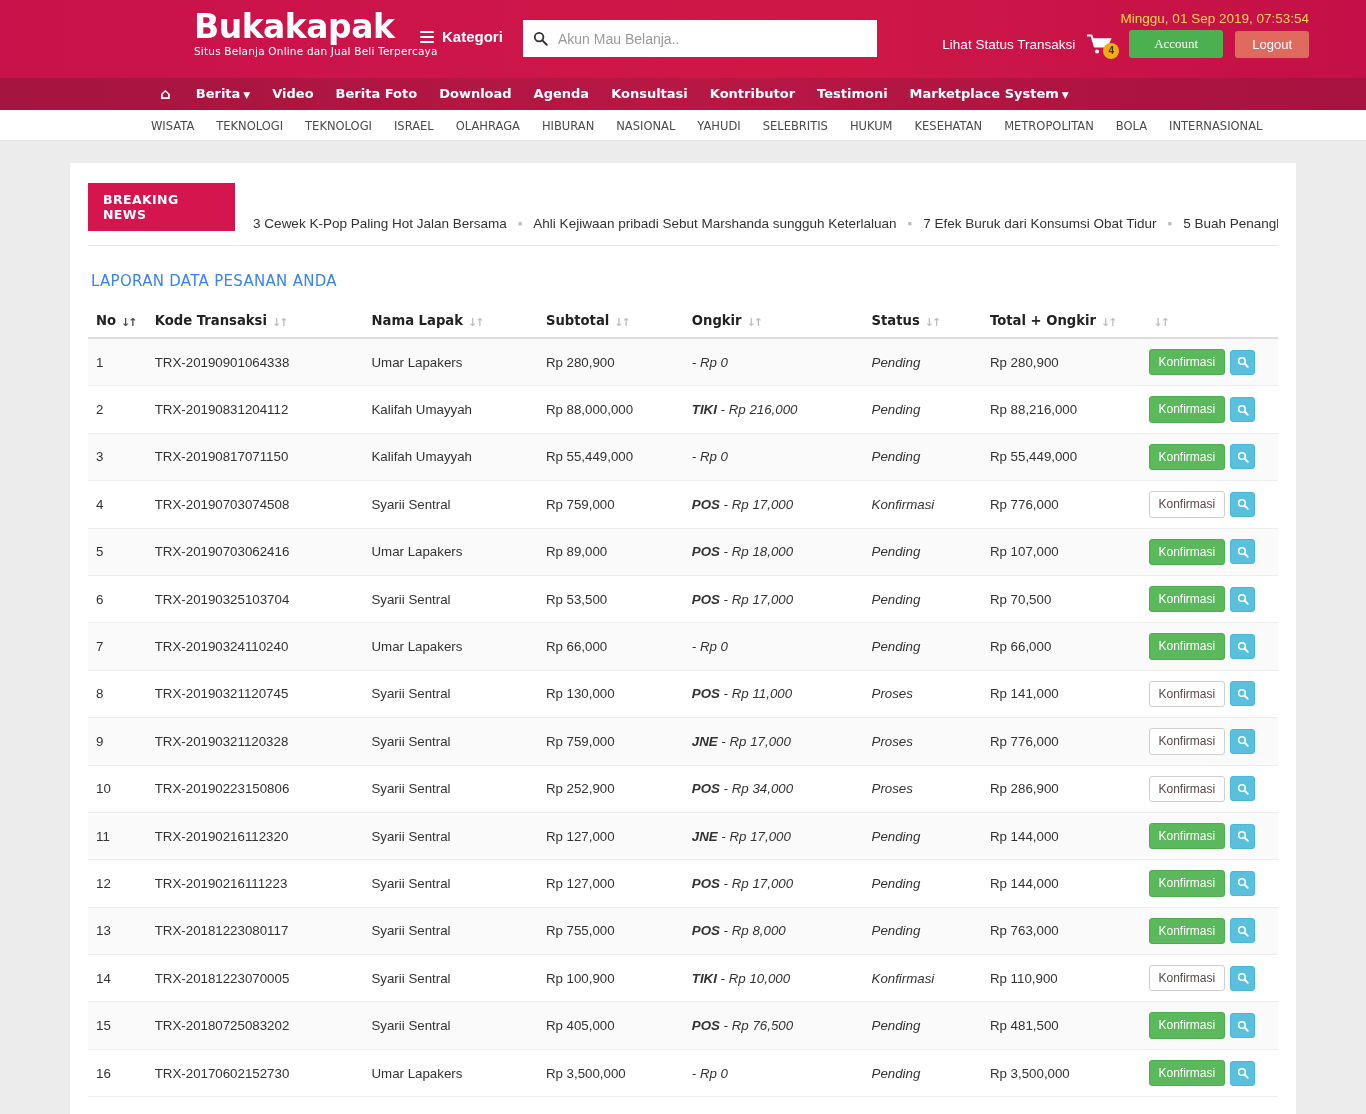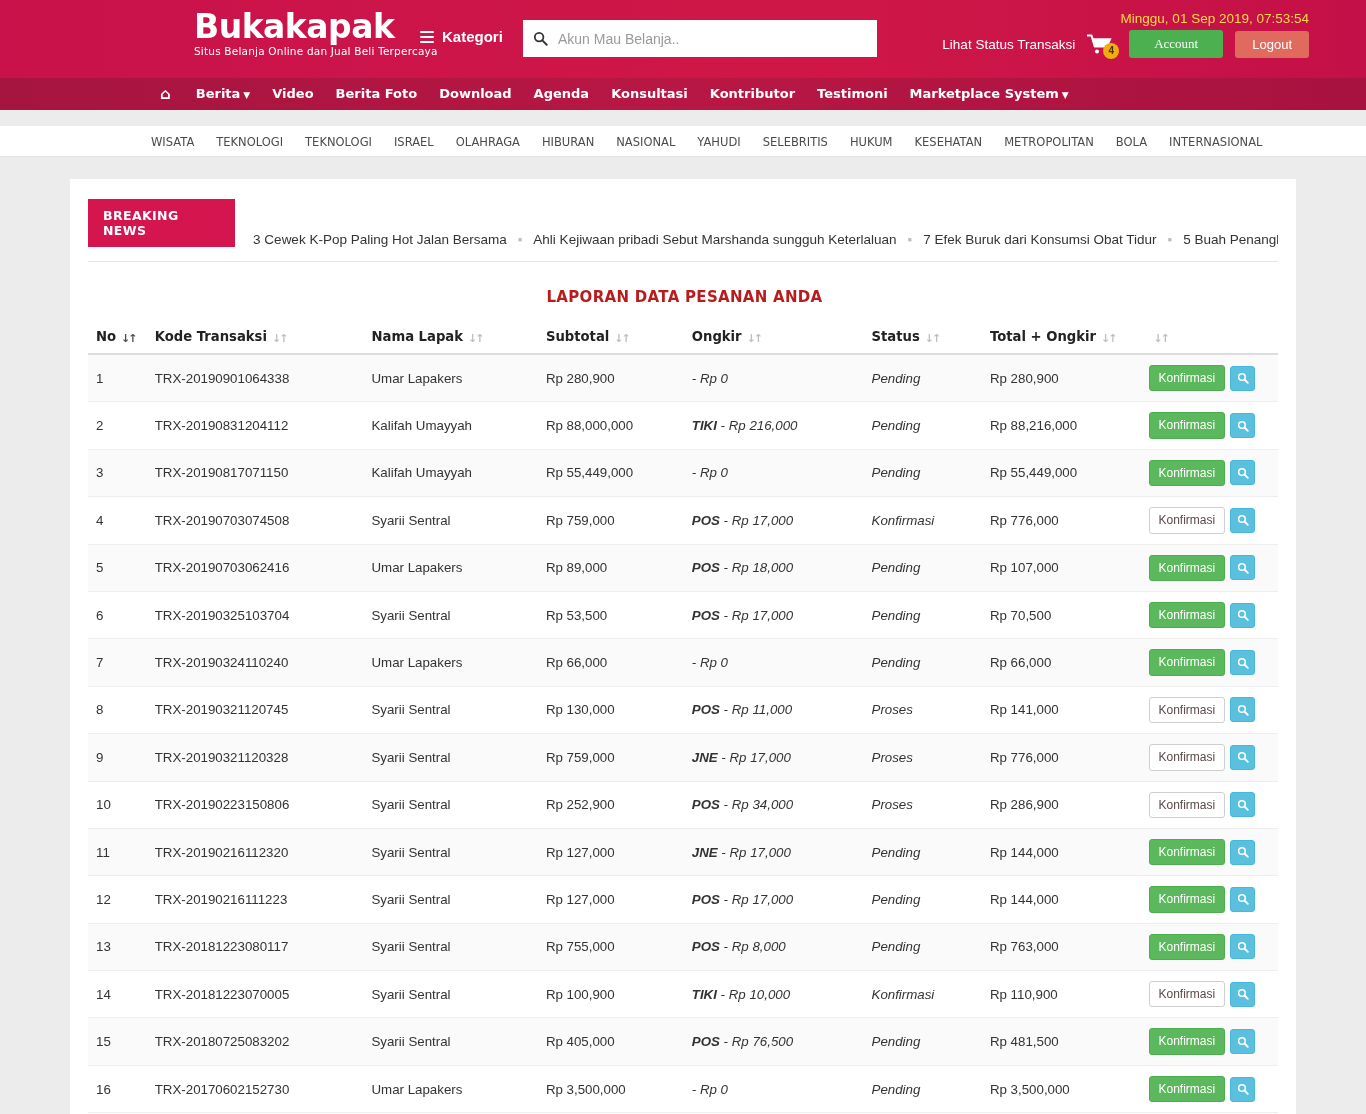--- a/index.html
+++ b/index.html
@@ -167,21 +167,21 @@
   .mainnav a.home { padding: 0 14px 0 10px; font-size: 15px; }
   .caret { font-size: 9px; margin-left: 3px; }
 
   
   .subnav {
     height: 31px;
     background: #ffffff;
     border-bottom: 1px solid #e2e2e2;
   }
   .subnav-inner {
-    width: 1276px; margin: 16px auto;
+    width: 1276px; margin: 0 auto;
     display: flex; align-items: center;
     height: 31px;
     padding-left: 95px;
   }
   .subnav a {
     color: #4b4b4b;
     font-size: 11.5px;
     text-decoration: none;
     padding: 0 11px;
     white-space: nowrap;
@@ -217,27 +217,26 @@
     white-space: nowrap;
   }
   .ticker a {
     color: #333;
     text-decoration: none;
     font-size: 13.5px;
   }
   .ticker .sep { color: #bdbdbd; padding: 0 11px; font-size: 13px; }
 
   .section-title {
-    color: #b91c1c;
+    color: #3b82f6;
     font-size: 15px;
-    font-weight: bold;
+    font-weight: normal;
     letter-spacing: .3px;
     margin: 26px 0 0 3px;
     font-family: "DejaVu Sans", sans-serif;
-    text-align: center;
   }
 
   
   .dt-wrap { margin-top: 14px; }
   .dt-search {
     text-align: center;
     font-size: 13.5px;
     color: #333;
     padding: 6px 0 12px 0;
     margin-right: 460px;

